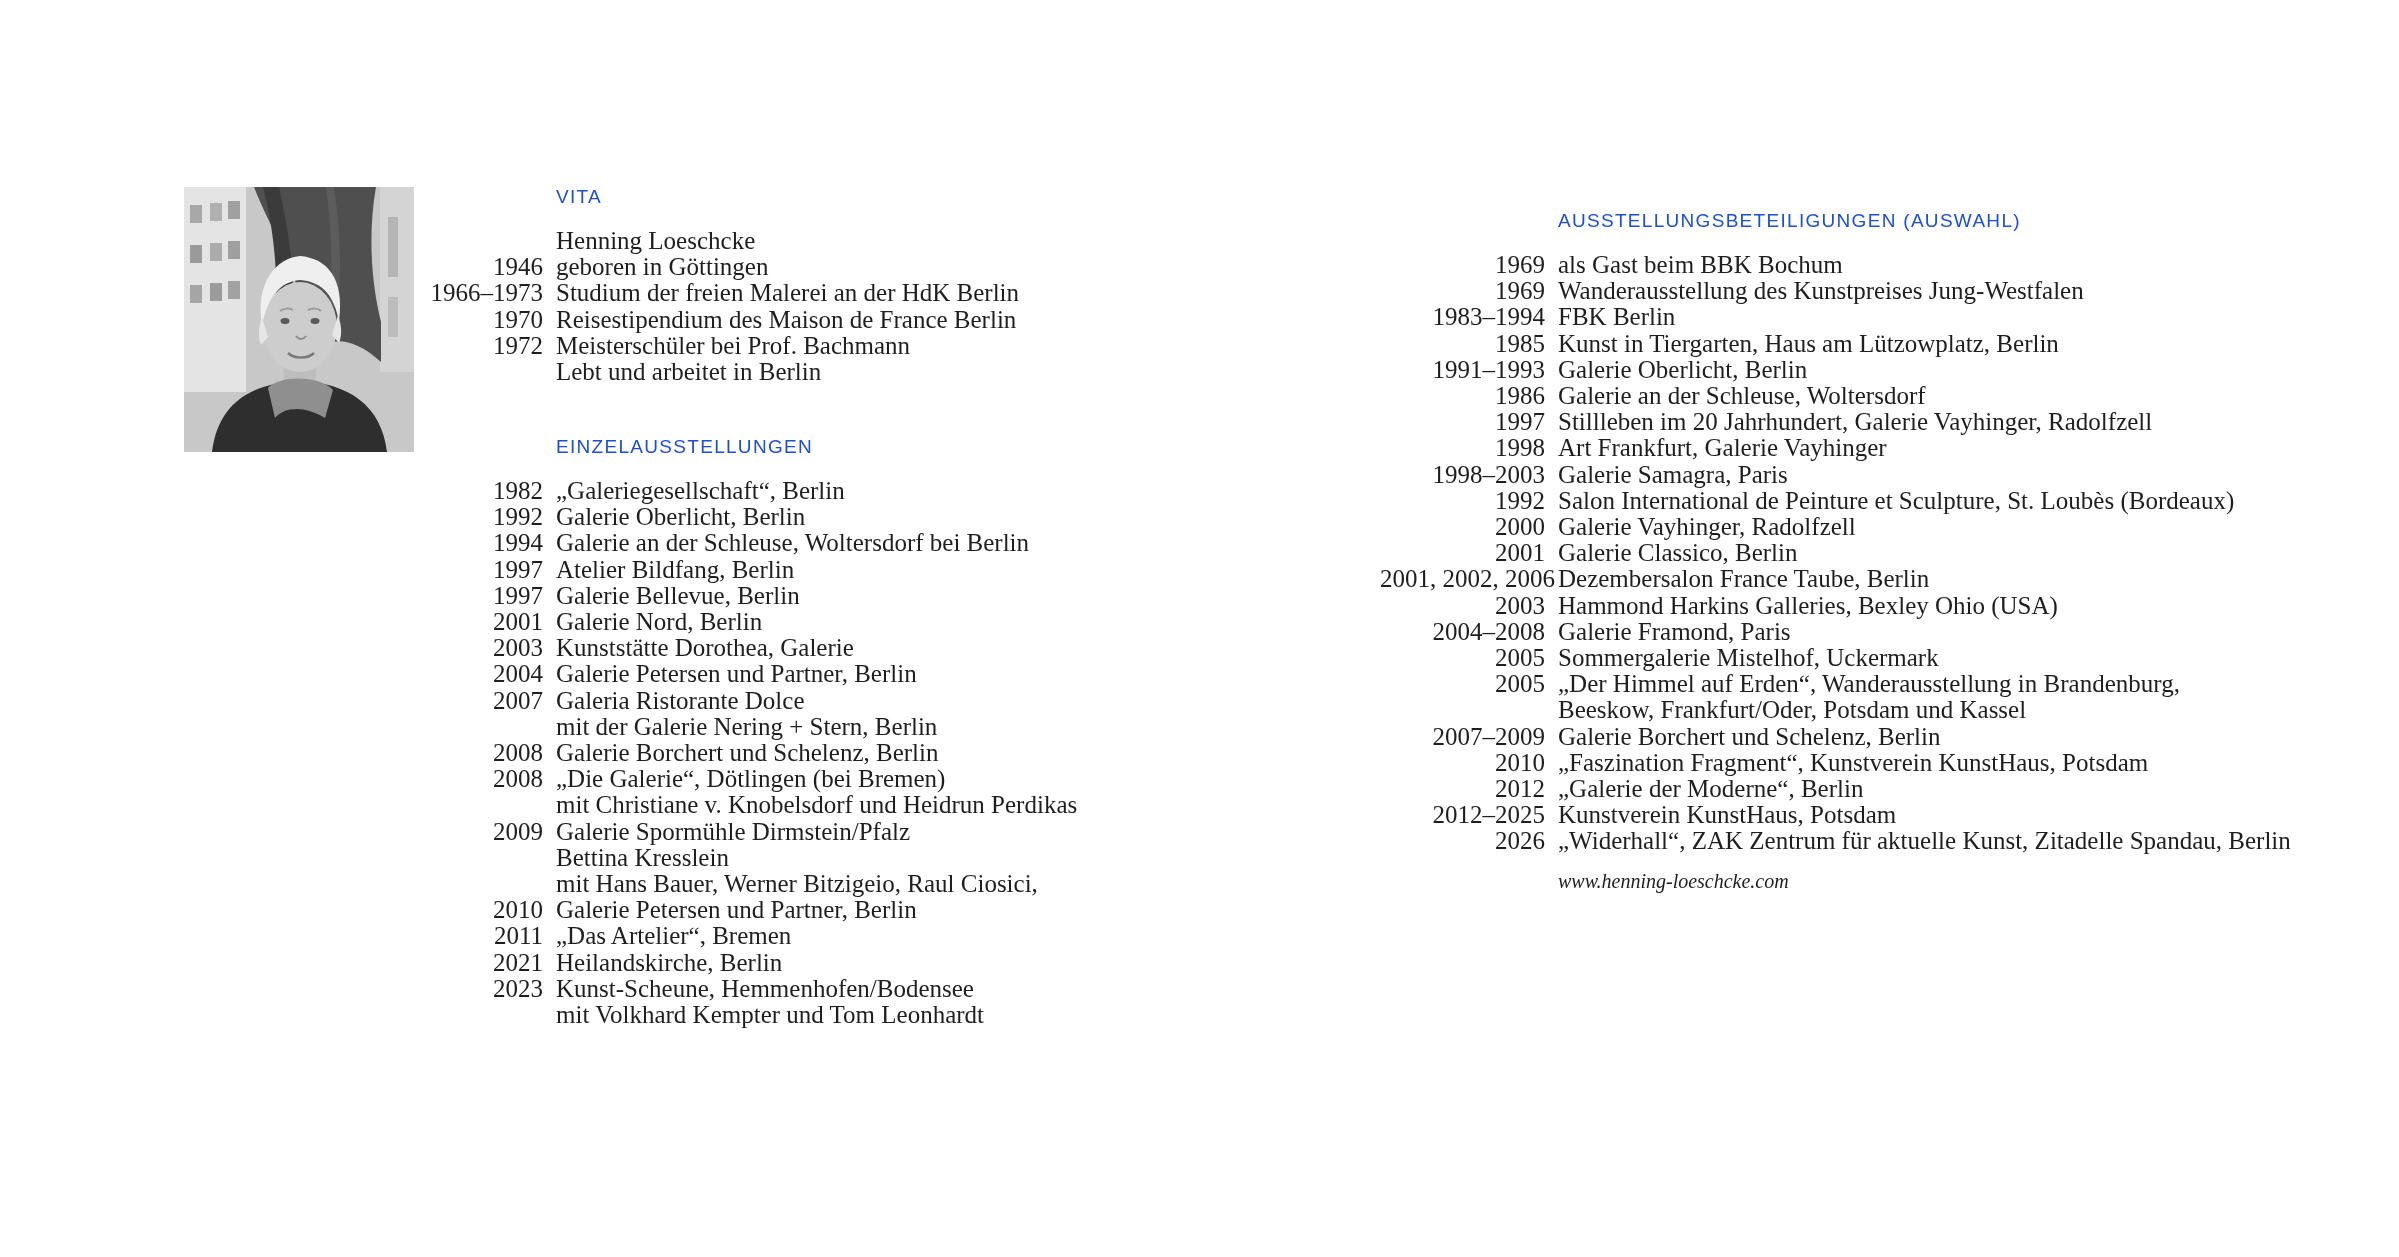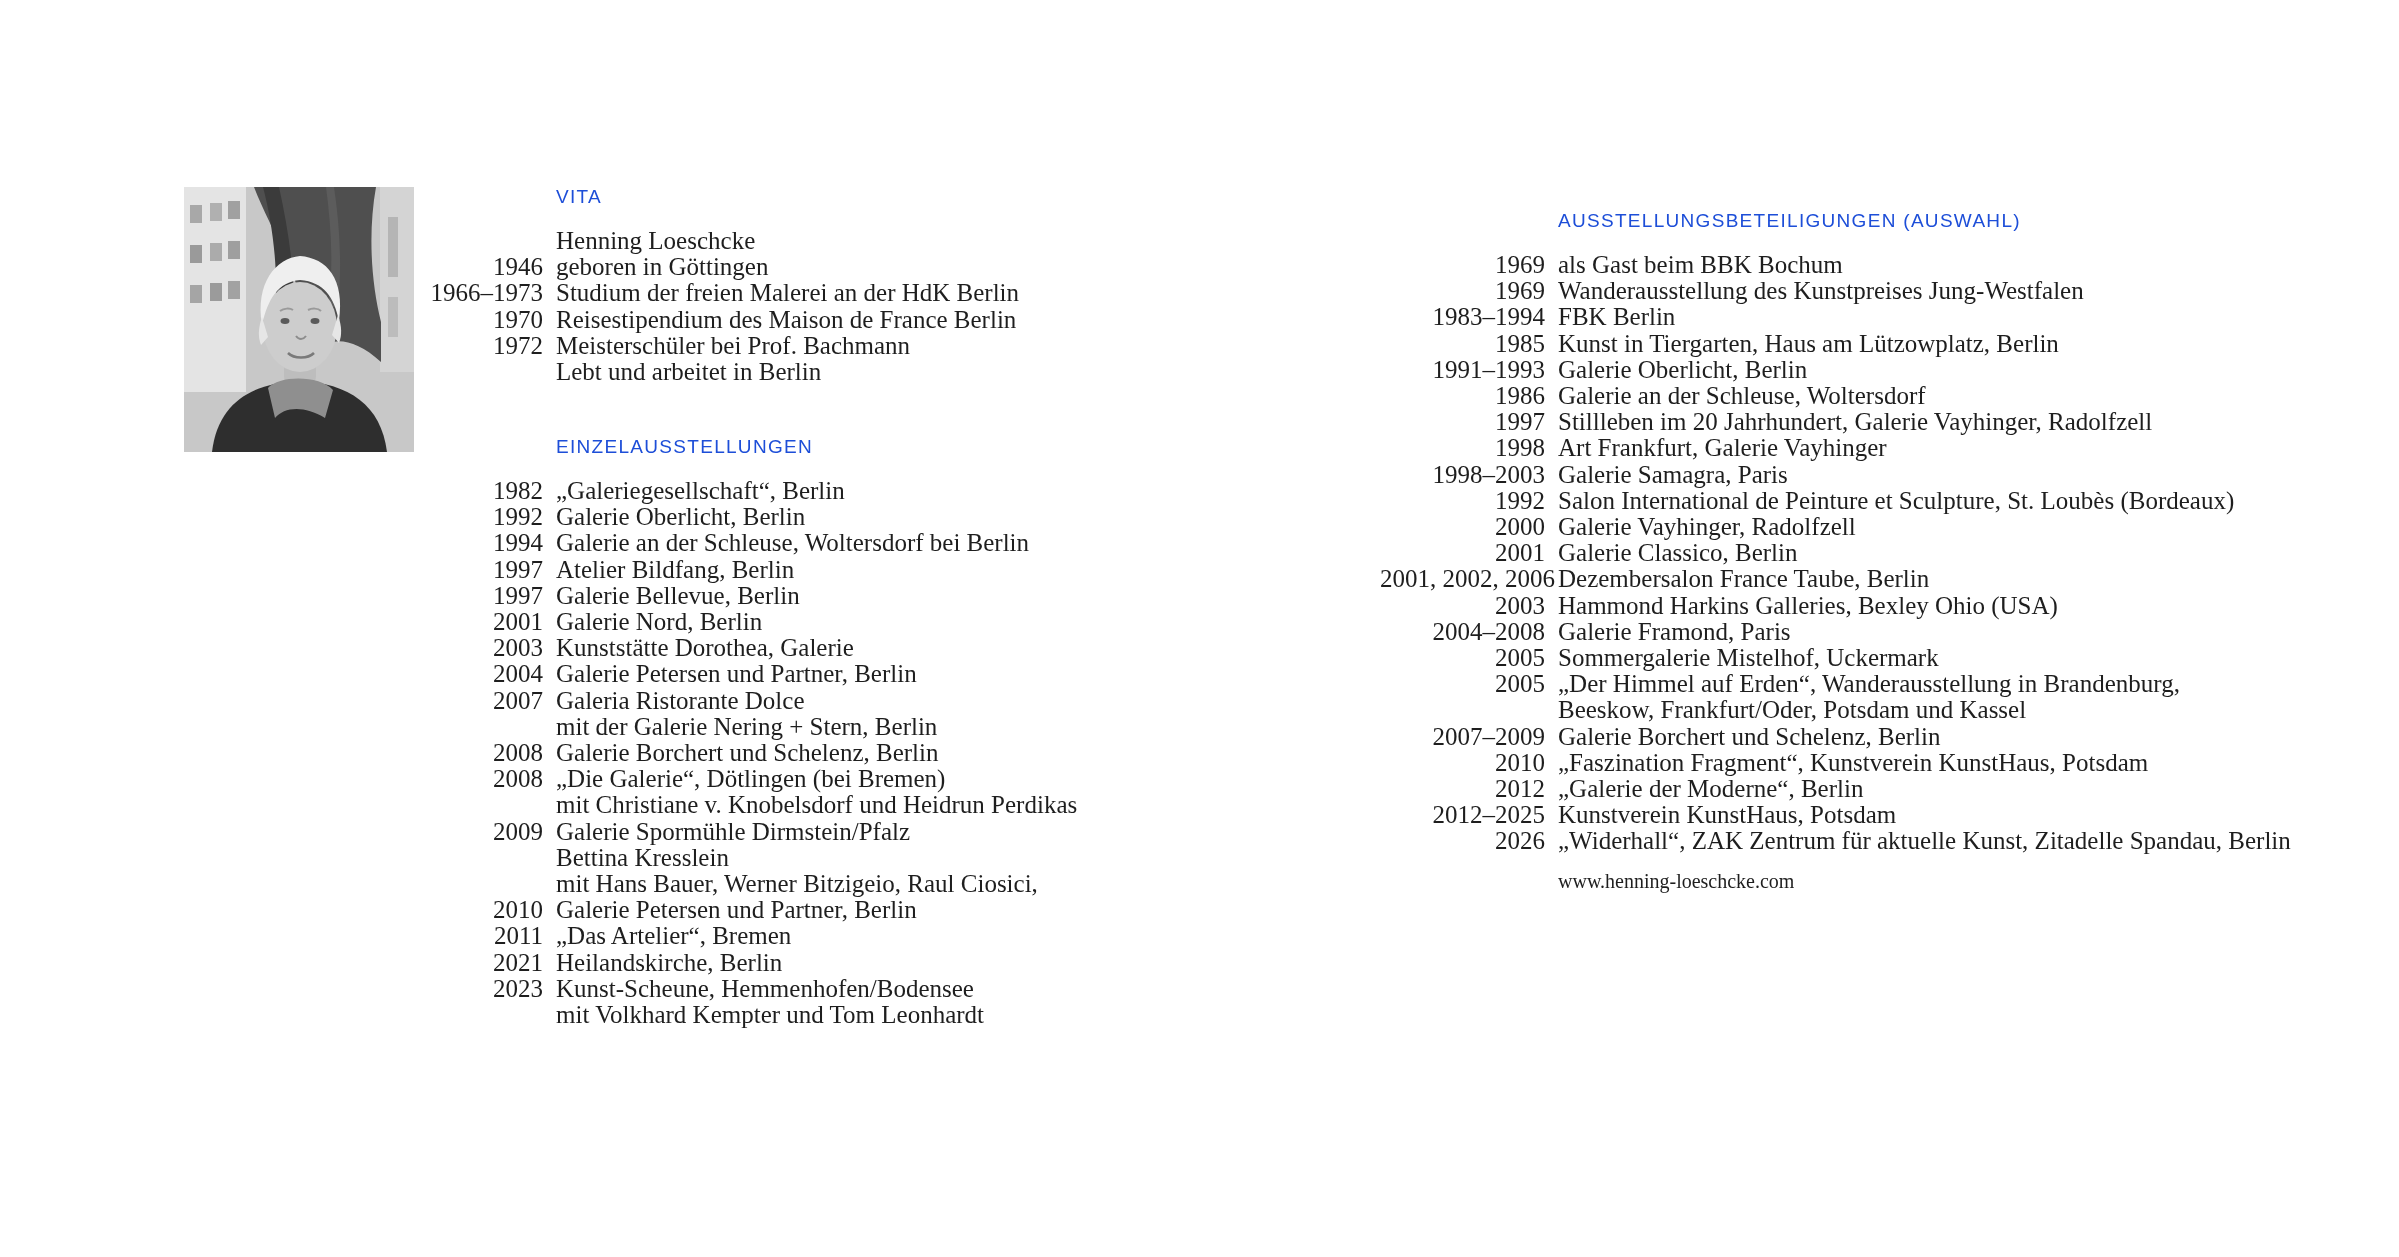--- a/index.html
+++ b/index.html
@@ -37,20 +37,21 @@
     flex: none;
     width: 165px;
     text-align: right;
   }
   .text { margin-left: 13px; }
   .website {
     margin-top: 13px;
     margin-left: 178px;
     font-size: 20px;
     line-height: 26.2px;
+    font-style: italic;
   }
 </style>
 </head>
 <body>
 
 <div class="photo-frame">
   <svg width="230" height="265" viewBox="0 0 230 265">
     <rect width="230" height="265" fill="#c8c8c8"></rect>
 
     <rect x="0" y="0" width="62" height="205" fill="#e4e4e4"></rect>

